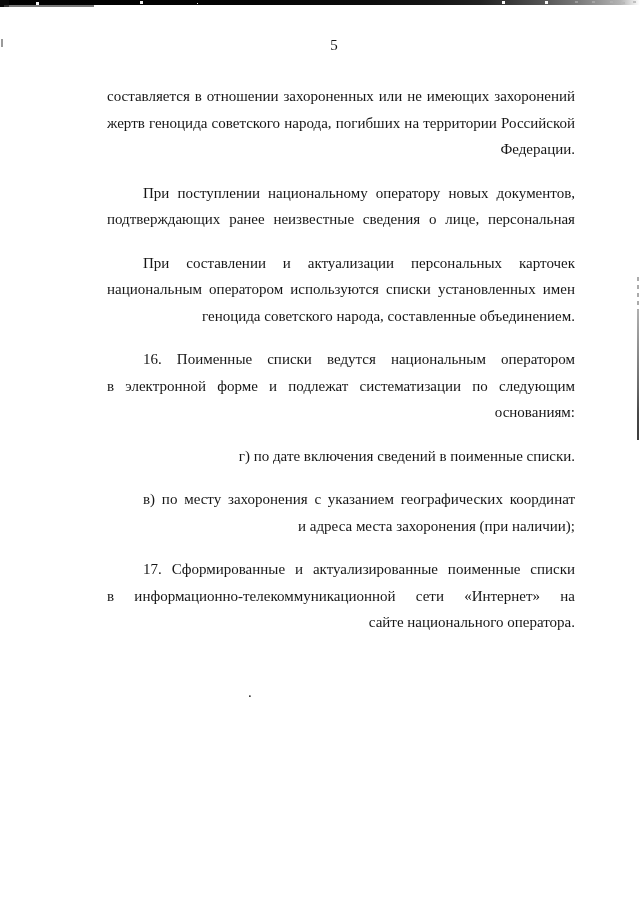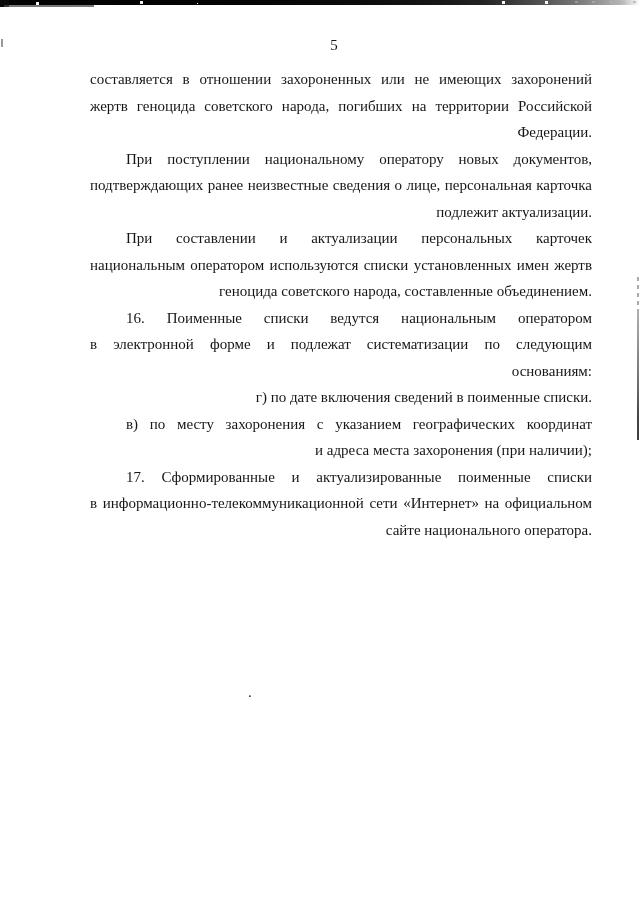--- a/index.html
+++ b/index.html
@@ -44,21 +44,21 @@
 
   
   .page-number {
     position: absolute; top: 37px; left: 84px; width: 500px;
     text-align: center; font-size: 15px;
   }
   .text-column {
     position: absolute; top: 66px; left: 90px; width: 502px;
     font-size: 15px;
   }
-  .para { margin: 0; font-family: Liberation Serif, serif; }
+  .para { margin: 17px; font-family: Liberation Serif, serif; }
   .line { line-height: 26.5px; height: 26.5px; overflow: hidden; text-align: right; }
   .line.j { text-align: justify; text-align-last: justify; }
   .line.ind { text-indent: 36px; }
 </style>
 </head>
 <body>
 
 <div class="page">
 
   <div class="bar-main"></div>
@@ -74,21 +74,20 @@
 
   <div class="text-column" id="text-column">
       <div class="para">
         <div class="line j">составляется в отношении захороненных или не имеющих захоронений</div>
         <div class="line j">жертв геноцида советского народа, погибших на территории Российской</div>
         <div class="line">Федерации.</div>
       </div>
       <div class="para">
         <div class="line j ind">При поступлении национальному оператору новых документов,</div>
         <div class="line j">подтверждающих ранее неизвестные сведения о лице, персональная карточка</div>
-        <div class="line">подлежит актуализации.</div>
       </div>
       <div class="para">
         <div class="line j ind">При составлении и актуализации персональных карточек</div>
         <div class="line j">национальным оператором используются списки установленных имен жертв</div>
         <div class="line">геноцида советского народа, составленные объединением.</div>
       </div>
       <div class="para">
         <div class="line j ind">16. Поименные списки ведутся национальным оператором</div>
         <div class="line j">в электронной форме и подлежат систематизации по следующим</div>
         <div class="line">основаниям:</div>

